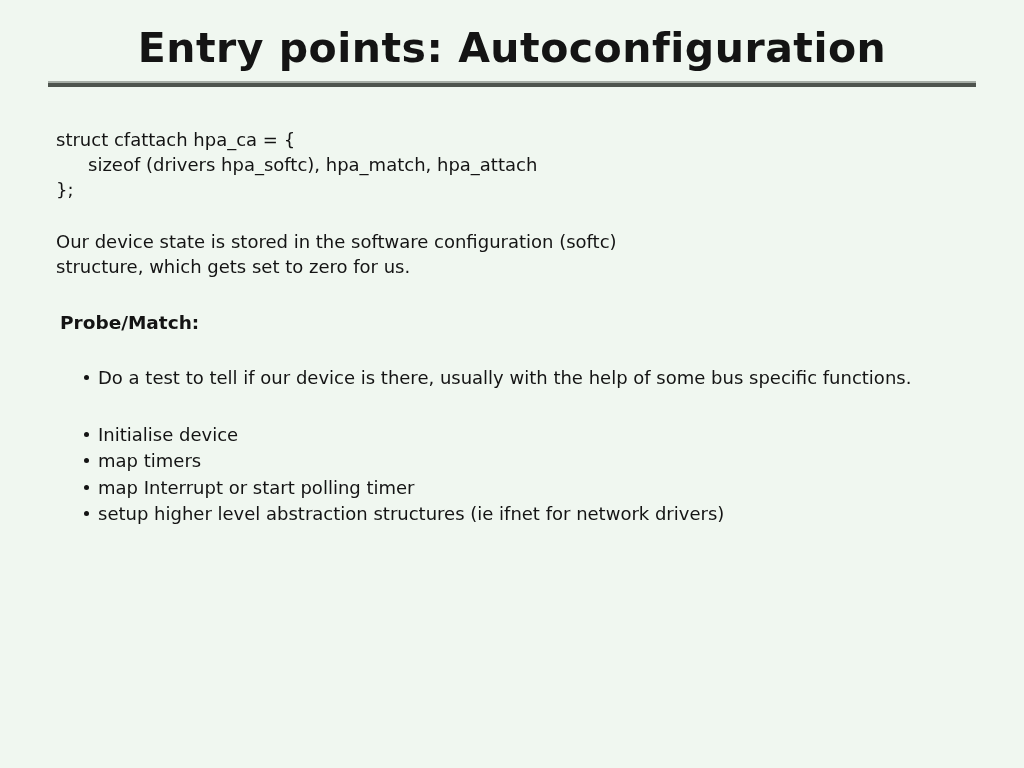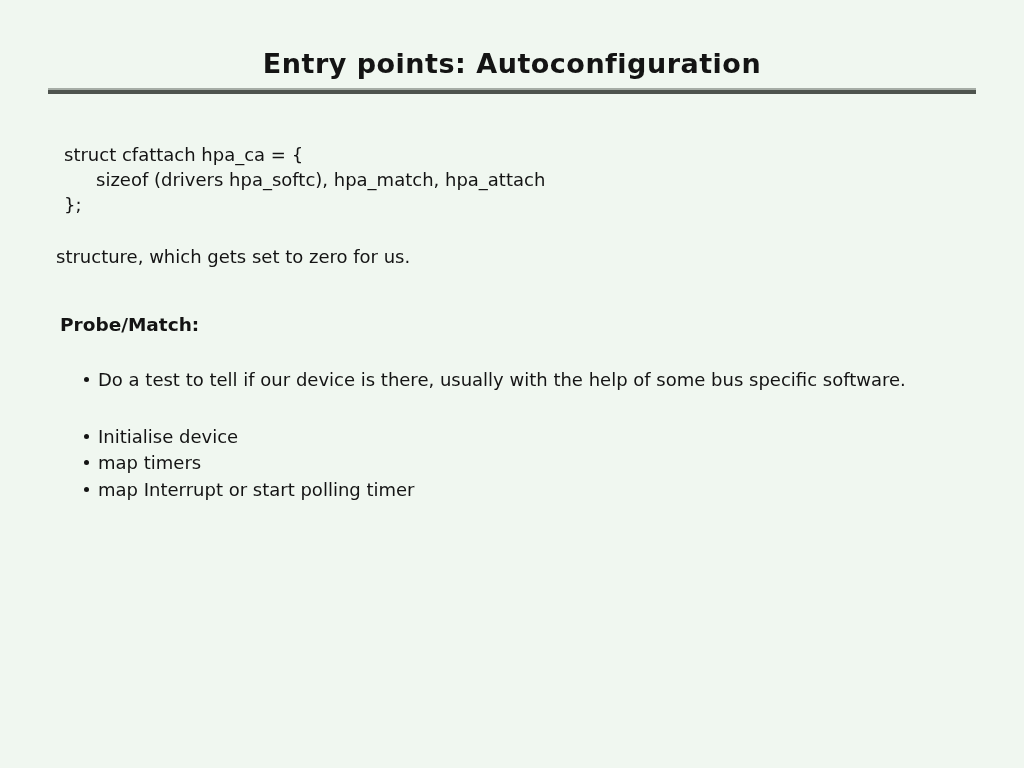--- a/index.html
+++ b/index.html
@@ -15,56 +15,56 @@
     font-family: "DejaVu Sans", "Liberation Sans", sans-serif;
   }
   .slide {
     position: relative;
     width: 1024px;
     height: 768px;
     box-sizing: border-box;
   }
   .title {
     margin: 0;
-    padding-top: 48px;
-    font-size: 27px;
+    padding-top: 24px;
+    font-size: 41px;
     font-weight: bold;
     text-align: center;
     letter-spacing: 0.5px;
     white-space: nowrap;
   }
   .rule {
     margin: 9px 48px 0 48px;
     height: 4px;
     border-top: 2px solid #a6ada6;
     background: #4e544e;
   }
   .content {
     padding: 40px 30px 0 56px;
     font-size: 18px;
     line-height: 25px;
   }
   .code-block {
-    margin: 8px;
+    margin: 0;
   }
   .code-line {
     white-space: nowrap;
   }
   .code-line.indent {
     padding-left: 32px;
   }
   .para {
     margin: 27px 0 0 0;
   }
   .para span {
     display: block;
     white-space: nowrap;
   }
   .section-heading {
-    margin: 44px 0 0 4px;
+    margin: 32px 0 0 4px;
     font-size: 18.5px;
     font-weight: bold;
     line-height: 24px;
   }
   ul.bullets {
     list-style: none;
     margin: 30px 0 0 0;
     padding: 0 0 0 28px;
   }
   ul.bullets li {
@@ -95,30 +95,32 @@
 
   <div class="content">
 
     <div class="code-block">
       <div class="code-line">struct cfattach hpa_ca = {</div>
       <div class="code-line indent">sizeof (drivers hpa_softc), hpa_match, hpa_attach</div>
       <div class="code-line">};</div>
     </div>
 
     <p class="para">
+      <span>Our device state is stored in the software configuration (softc)</span>
       <span>structure, which gets set to zero for us.</span>
     </p>
 
     <h2 class="section-heading">Probe/Match:</h2>
 
     <ul class="bullets">
-      <li>Do a test to tell if our device is there, usually with the help of some bus specific software.</li>
+      <li>Do a test to tell if our device is there, usually with the help of some bus specific functions.</li>
     </ul>
 
 
     <ul class="bullets">
       <li>Initialise device</li>
       <li>map timers</li>
       <li>map Interrupt or start polling timer</li>
+      <li>setup higher level abstraction structures (ie ifnet for network drivers)</li>
     </ul>
 
   </div>
 </div>
 
 </body></html>

